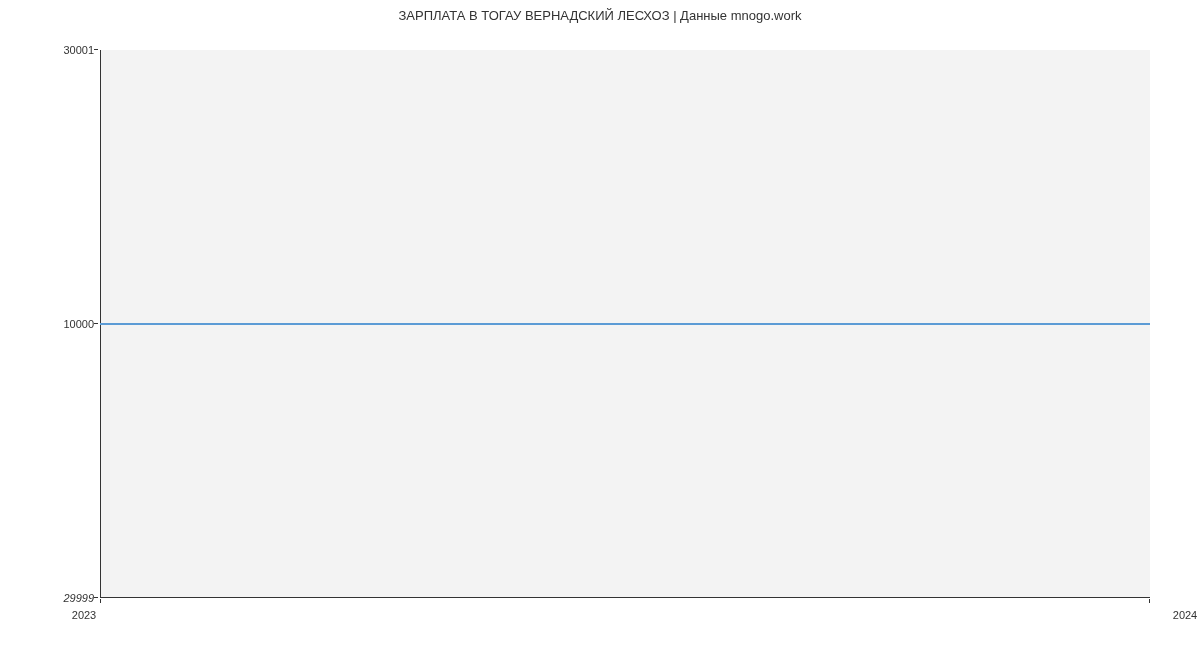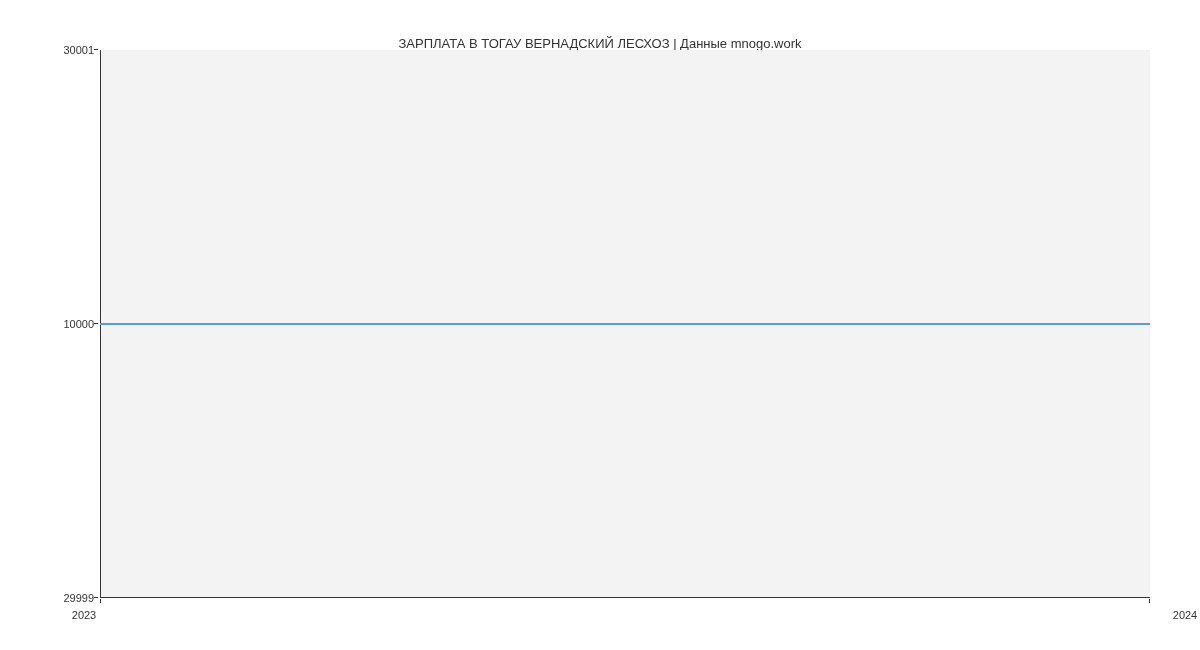--- a/index.html
+++ b/index.html
@@ -1,25 +1,25 @@
 <!DOCTYPE html>
 <html><head>
   <meta charset="utf-8">
   <style>
     * { margin: 0; padding: 0; box-sizing: border-box; }
     body { font-family: Arial, sans-serif; background: #fff; width: 1200px; height: 650px; position: relative; }
     .chart-container { position: absolute; top: 0; left: 0; width: 1200px; height: 650px; }
-    .title { position: absolute; top: 8px; left: 0; width: 100%; text-align: center; font-size: 13px; color: #333; margin-top: 28px; }
+    .title { position: absolute; top: 8px; left: 0; width: 100%; text-align: center; font-size: 13px; color: #333; }
     .plot-area { position: absolute; top: 50px; left: 100px; width: 1050px; height: 548px; background: #f3f3f3; border-left: 1px solid #333; border-bottom: 1px solid #333; }
     .y-tick { position: absolute; left: 94px; width: 4px; height: 1px; background: #333; }
     .y-tick-0 { top: 597px; }
     .y-tick-1 { top: 323px; }
     .y-tick-2 { top: 49px; }
     .y-label { position: absolute; right: 1106px; font-size: 11px; color: #333; transform: translateY(-50%); text-align: center; }
-    .y-label-0 { top: 598px; }
+    .y-label-0 { top: 598px; font-style: italic; }
     .y-label-1 { top: 324px; }
     .y-label-2 { top: 50px; }
     .x-tick { position: absolute; top: 599px; width: 1px; height: 4px; background: #333; }
     .x-tick-0 { left: 100px; }
     .x-tick-1 { left: 1149px; }
     .x-label { position: absolute; top: 609px; font-size: 11px; color: #333; transform: translateX(-50%); }
     .x-label-0 { left: 84px; }
     .x-label-1 { left: 1149px; margin-left: 36px; }
     .line { position: absolute; top: 323px; left: 100px; width: 1050px; height: 1.5px; background: #5b9bd5; }
   </style>

